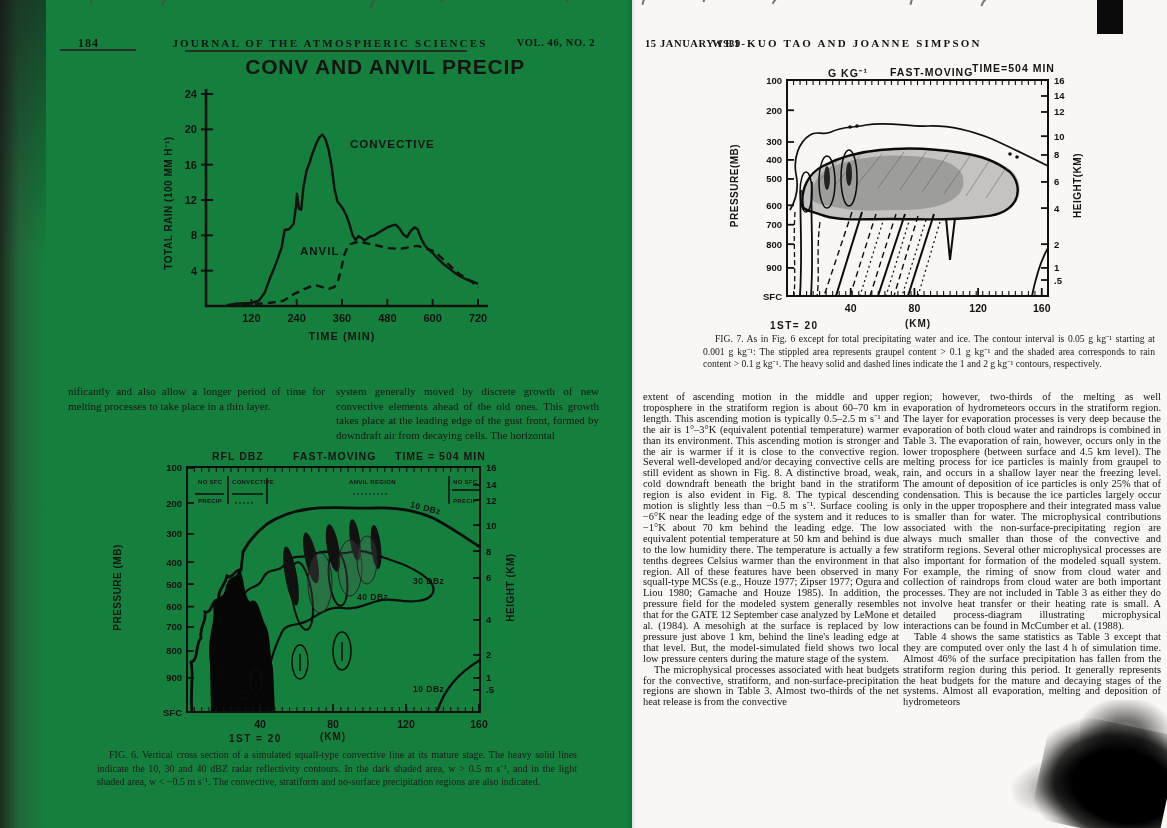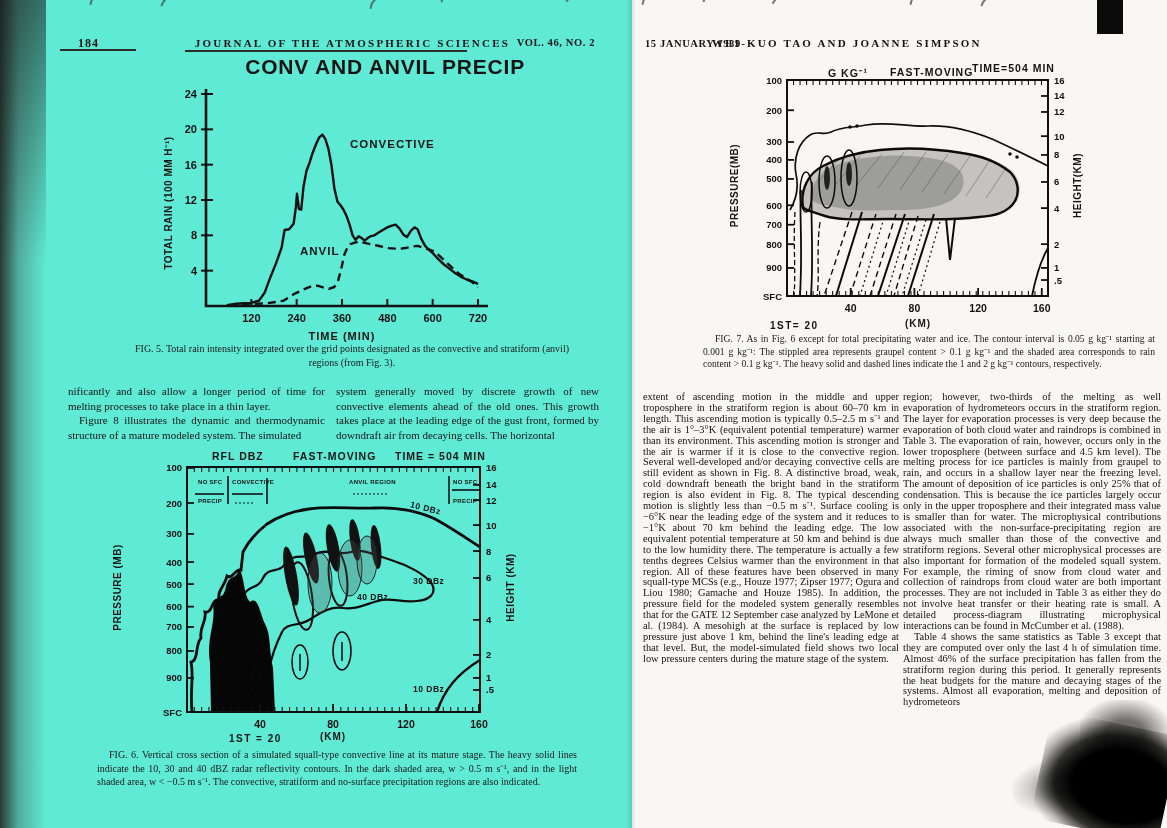--- a/index.html
+++ b/index.html
@@ -1,19 +1,19 @@
 <!DOCTYPE html>
 <html><head>
 <meta charset="utf-8">
 <style>
   html,body{margin:0;padding:0;background:#e9e7e2;}
   .canvas{position:relative;width:1167px;height:828px;background:#f6f5f1;overflow:hidden;
           font-family:"Liberation Serif",serif;color:#141414;}
   .page{position:absolute;top:0;height:828px;}
-  .page-left{left:0;width:632px;background:#5eead4;}
+  .page-left{left:0;width:632px;background:#15803d;}
   .page-right{left:632px;width:535px;background:#f8f7f3;}
   .abs{position:absolute;}
 
   
   .edge-left{position:absolute;left:0;top:0;width:46px;height:828px;z-index:5;pointer-events:none;
     background:linear-gradient(90deg,rgba(30,28,26,.85),rgba(60,58,55,.35) 40%,transparent);}
   .edge-left:after{content:"";position:absolute;left:0;top:0;width:46px;height:260px;
     background:linear-gradient(180deg,rgba(20,20,20,.55),transparent);}
   .curl{position:absolute;width:34px;height:30px;border:2.5px solid transparent;
     border-left-color:#4a4a46;border-radius:50%;transform:rotate(62deg);opacity:.75;z-index:6;}
@@ -83,21 +83,21 @@
       <div class="curl" style="left: 1048px; top: -8px; transform: rotate(73deg);"></div>
       <div class="curl" style="left: 1140px; top: -8px; transform: rotate(82deg);"></div>
     </div>
   <div class="corner-block"></div>
   <div class="ghost" style="left:70px;top:54px;width:520px;height:46px;"></div>
   <div class="ghost" style="left:700px;top:48px;width:400px;height:28px;"></div>
 
   <div class="page page-left">
     <div class="abs pagenum" style="left:78px;top:36px;">184</div>
     <div class="rule" style="left:60px;top:49px;width:76px;height:2px;"></div>
-    <div class="abs runhead" style="left:150px;top:37px;width:360px;text-align:right;">JOURNAL OF THE ATMOSPHERIC SCIENCES</div>
+    <div class="abs runhead" style="left:150px;top:37px;width:360px;text-align:center;">JOURNAL OF THE ATMOSPHERIC SCIENCES</div>
     <div class="rule" style="left:185px;top:50px;width:282px;height:1.5px;"></div>
     <div class="abs volissue" style="left:500px;top:37px;width:95px;text-align:right;">VOL. 46, NO. 2</div>
 
     <div class="abs big-title" style="left:115px;top:55px;width:410px;text-align:right;">CONV AND ANVIL PRECIP</div>
 
     <div class="fig" style="left:148px;top:84px;width:360px;height:270px;">
       <svg id="fig5-svg" width="352" height="262">
           <path d="M 58 5 L 58 222 L 340 222" fill="none" stroke="#111" stroke-width="2.6"></path>
           <line x1="53" y1="186.66666666666669" x2="65" y2="186.66666666666669" stroke="#111" stroke-width="2"></line>
           <text x="49" y="190.66666666666669" text-anchor="end" class="tick">4</text>
@@ -124,25 +124,23 @@
           <line x1="330" y1="215" x2="330" y2="222" stroke="#111" stroke-width="2"></line>
           <text x="330" y="238" text-anchor="middle" class="tick">720</text>
           <path d="M78.8 221.1 L88.2 219.8 L95.8 219.3 L103.3 218.9 L110.9 216.7 L116.6 208.8 L122.2 193.7 L127.9 179.6 L133.6 163.7 L136.6 146.0 L141.1 145.2 L145.6 139.8 L147.9 123.1 L149.0 109.8 L150.9 124.8 L153.2 125.7 L155.5 102.8 L158.5 86.8 L161.5 78.9 L164.5 69.2 L168.3 59.5 L171.3 53.3 L174.4 50.6 L177.4 55.1 L180.4 64.8 L183.4 80.7 L186.4 104.5 L189.5 117.8 L192.5 121.3 L195.5 125.7 L198.5 131.9 L201.6 140.7 L204.6 151.3 L207.6 155.8 L210.6 152.2 L213.6 154.0 L216.7 156.6 L219.7 154.0 L222.7 152.2 L226.5 151.3 L230.3 148.7 L234.8 146.0 L239.3 143.4 L243.9 141.6 L247.6 140.7 L251.4 144.3 L255.2 150.4 L259.0 153.1 L262.8 146.9 L266.5 143.4 L269.6 145.2 L273.3 154.9 L277.1 161.9 L281.6 166.3 L284.7 169.0 L290.3 175.2 L296.0 180.5 L301.7 184.9 L307.3 189.3 L313.0 192.8 L318.7 195.5 L324.3 197.3 L330.0 199.9" fill="none" stroke="#111" stroke-width="2.4" stroke-linejoin="round" stroke-dasharray="none"></path>
           <path d="M93.9 220.7 L107.1 219.8 L118.4 219.3 L127.9 218.0 L135.4 216.7 L141.1 213.2 L146.8 209.6 L152.4 207.0 L158.1 204.3 L163.8 202.1 L169.4 201.7 L175.1 203.4 L180.8 204.8 L186.4 203.0 L190.2 196.4 L193.2 184.9 L196.3 170.8 L199.3 163.7 L202.3 160.2 L206.1 158.8 L210.6 157.5 L216.7 158.8 L222.7 160.2 L228.8 161.5 L234.8 162.8 L240.8 164.1 L246.9 164.6 L252.9 164.6 L259.0 163.7 L265.0 162.4 L269.6 161.9 L275.2 163.7 L280.9 165.5 L284.7 166.8 L290.3 170.8 L296.0 176.1 L301.7 181.4 L307.3 186.7 L313.0 191.1 L318.7 194.6 L324.3 198.2 L330.0 203.4" fill="none" stroke="#111" stroke-width="2.4" stroke-linejoin="round" stroke-dasharray="8 5"></path>
         </svg>
       <div class="vlab" style="left:-84px;top:112px;width:208px;">TOTAL RAIN (100 MM H⁻¹)</div>
       <span class="curve-label" style="left:202px;top:54px;">CONVECTIVE</span>
       <span class="curve-label" style="left:152px;top:161px;">ANVIL</span>
       <div class="xlab" style="left:132px;top:246px;width:124px;">TIME (MIN)</div>
     </div>
-    <div class="caption center" style="left:132px;top:342px;width:440px;">FIG. 5. Total rain intensity integrated over the grid points designated as the convective and stratiform (anvil) regions (from Fig. 3).</div>
 
     <div class="col col-l" style="left:68px;top:384px;width:257px;">
       <p>nificantly and also allow a longer period of time for melting processes to take place in a thin layer.</p>
-      <p class="ind">Figure 8 illustrates the dynamic and thermodynamic structure of a mature modeled system. The simulated</p>
     </div>
     <div class="col col-l" style="left:336px;top:384px;width:263px;">
       <p>system generally moved by discrete growth of new convective elements ahead of the old ones. This growth takes place at the leading edge of the gust front, formed by downdraft air from decaying cells. The horizontal</p>
     </div>
 
     <div class="fig" style="left:95px;top:448px;width:432px;height:300px;">
       <span class="fig-h" style="left:103px;top:2px;padding-left:14px;">RFL DBZ</span>
       <span class="fig-h" style="left:198px;top:2px;">FAST-MOVING</span>
       <span class="fig-h" style="left:300px;top:2px;text-align:right;">TIME = 504 MIN</span>
 
@@ -533,20 +531,21 @@
 
       <div class="vlab" style="left:-21px;top:118px;width:110px;">PRESSURE(MB)</div>
       <div class="vlab" style="left:322px;top:118px;width:110px;">HEIGHT(KM)</div>
       <span class="station" style="left:70px;top:258px;">1ST= 20</span>
       <div class="xlab" style="left:168px;top:256px;width:100px;font-size:10px;">(KM)</div>
     </div>
     <div class="caption just" style="left:71px;top:333px;width:452px;font-size:9.6px;line-height:12.6px;">FIG. 7. As in Fig. 6 except for total precipitating water and ice. The contour interval is 0.05 g kg⁻¹ starting at 0.001 g kg⁻¹: The stippled area represents graupel content &gt; 0.1 g kg⁻¹ and the shaded area corresponds to rain content &gt; 0.1 g kg⁻¹. The heavy solid and dashed lines indicate the 1 and 2 g kg⁻¹ contours, respectively.</div>
 
     <div class="col col-r" style="left:11px;top:392px;width:256px;">
       <p>extent of ascending motion in the middle and upper troposphere in the stratiform region is about 60–70 km in length. This ascending motion is typically 0.5–2.5 m s⁻¹ and the air is 1°–3°K (equivalent potential temperature) warmer than its environment. This ascending motion is stronger and the air is warmer if it is close to the convective region. Several well-developed and/or decaying convective cells are still evident as shown in Fig. 8. A distinctive broad, weak, cold downdraft beneath the bright band in the stratiform region is also evident in Fig. 8. The typical descending motion is slightly less than −0.5 m s⁻¹. Surface cooling is −6°K near the leading edge of the system and it reduces to −1°K about 70 km behind the leading edge. The low equivalent potential temperature at 50 km and behind is due to the low humidity there. The temperature is actually a few tenths degrees Celsius warmer than the environment in that region. All of these features have been observed in many squall-type MCSs (e.g., Houze 1977; Zipser 1977; Ogura and Liou 1980; Gamache and Houze 1985). In addition, the pressure field for the modeled system generally resembles that for the GATE 12 September case analyzed by LeMone et al. (1984). A mesohigh at the surface is replaced by low pressure just above 1 km, behind the line's leading edge at that level. But, the model-simulated field shows two local low pressure centers during the mature stage of the system.</p>
+      <p class="ind">The microphysical processes associated with heat budgets for the convective, stratiform, and non-surface-precipitation regions are shown in Table 3. Almost two-thirds of the net heat release is from the convective</p>
     </div>
     <div class="col col-r" style="left:271px;top:392px;width:258px;">
       <p>region; however, two-thirds of the melting as well evaporation of hydrometeors occurs in the stratiform region. The layer for evaporation processes is very deep because the evaporation of both cloud water and raindrops is combined in Table 3. The evaporation of rain, however, occurs only in the lower troposphere (between surface and 4.5 km level). The melting process for ice particles is mainly from graupel to rain, and occurs in a shallow layer near the freezing level. The amount of deposition of ice particles is only 25% that of condensation. This is because the ice particles largely occur only in the upper troposphere and their integrated mass value is smaller than for water. The microphysical contributions associated with the non-surface-precipitating region are always much smaller than those of the convective and stratiform regions. Several other microphysical processes are also important for formation of the modeled squall system. For example, the riming of snow from cloud water and collection of raindrops from cloud water are both important processes. They are not included in Table 3 as either they do not involve heat transfer or their heating rate is small. A detailed process-diagram illustrating microphysical interactions can be found in McCumber et al. (1988).</p>
       <p class="ind">Table 4 shows the same statistics as Table 3 except that they are computed over only the last 4 h of simulation time. Almost 46% of the surface precipitation has fallen from the stratiform region during this period. It generally represents the heat budgets for the mature and decaying stages of the systems. Almost all evaporation, melting and deposition of hydrometeors</p>
     </div>
 
     <div class="blob" style="left:408px;top:722px;width:130px;height:110px;transform:rotate(12deg);
          background:radial-gradient(ellipse at 65% 55%, #000 42%, rgba(0,0,0,.8) 58%, rgba(0,0,0,.25) 72%, transparent 82%);"></div>
     <div class="blob" style="left:448px;top:700px;width:90px;height:70px;
          background:radial-gradient(ellipse at 50% 50%, rgba(0,0,0,.55) 30%, rgba(0,0,0,.2) 60%, transparent 78%);"></div>

